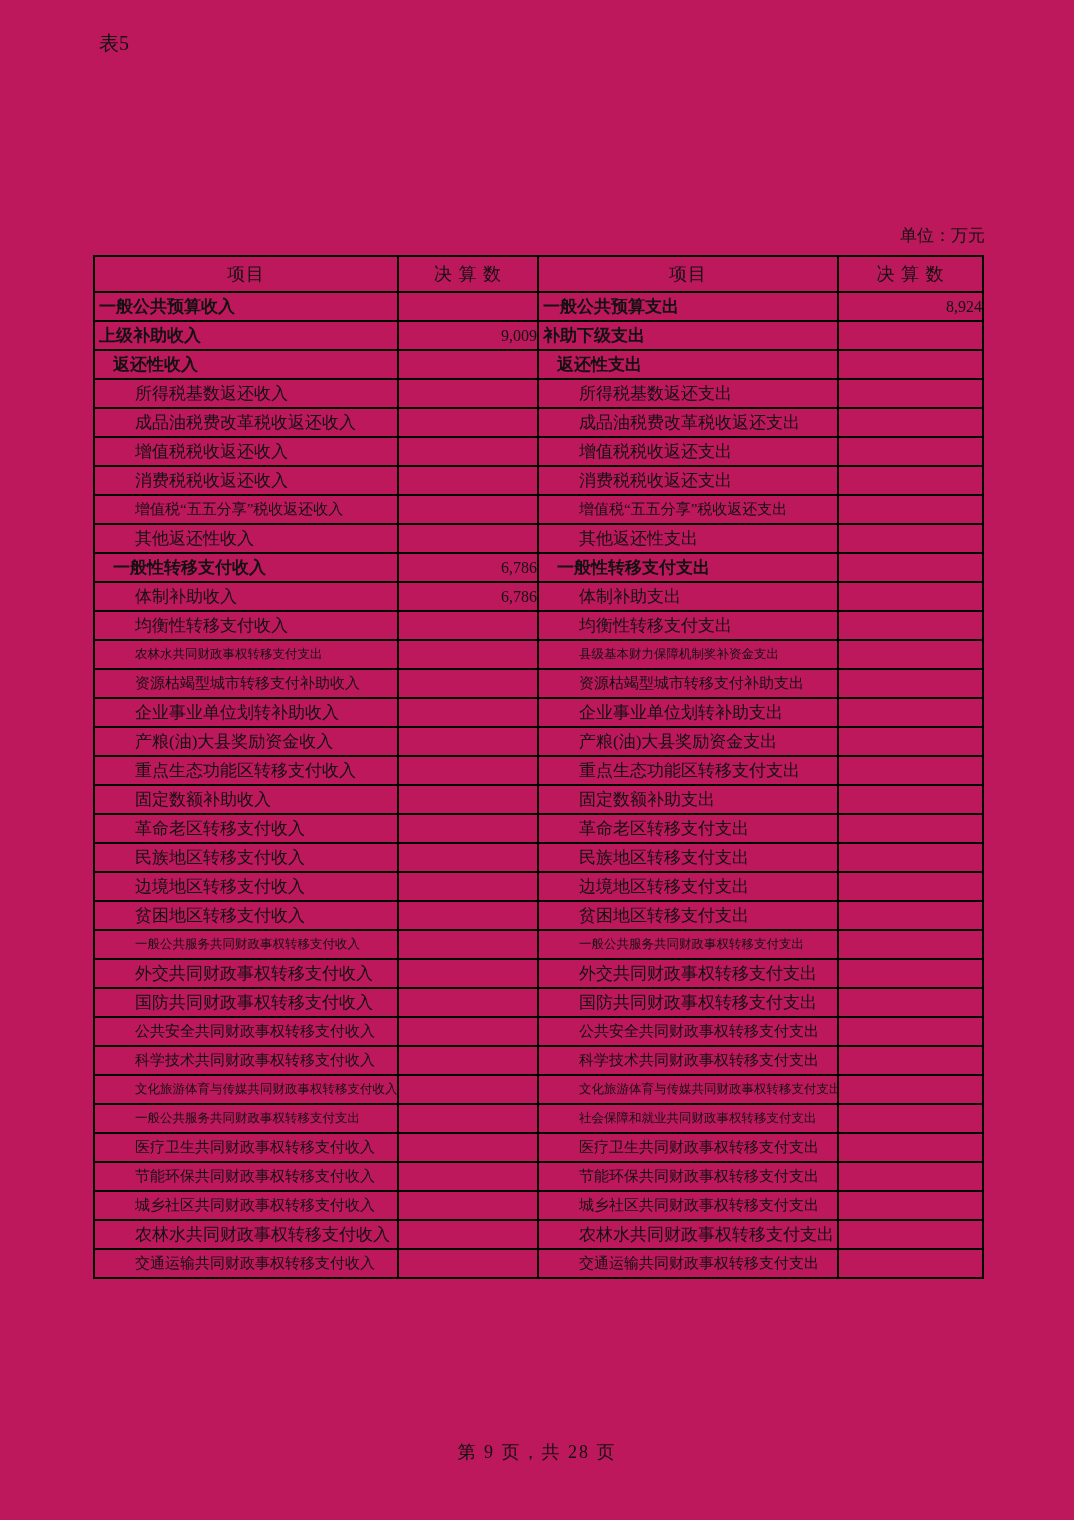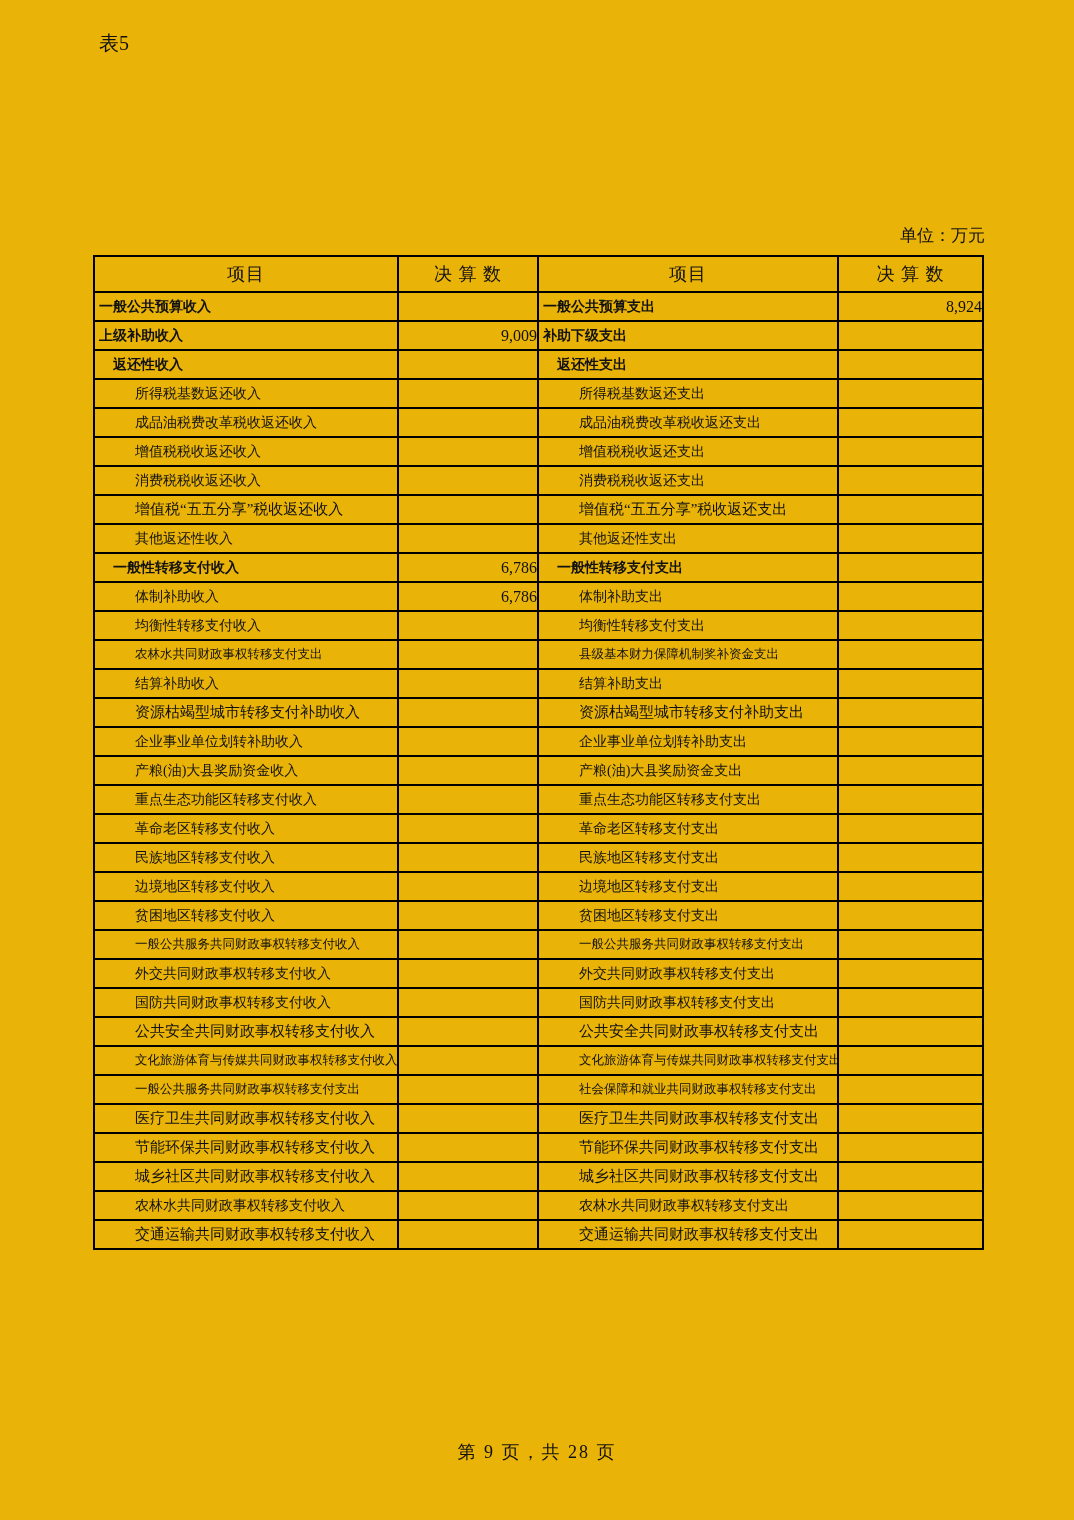--- a/index.html
+++ b/index.html
@@ -1,21 +1,21 @@
 <!DOCTYPE html>
 <html><head>
 <meta charset="utf-8">
 <style>
   html, body { margin: 0; padding: 0; background: #e8e8e8; }
   .page {
     position: relative;
     width: 1074px;
     height: 1520px;
     margin: 0 auto;
-    background: #eab308;
+    background: #be185d;
     font-family: "Liberation Serif", "DejaVu Serif", serif;
     color: #111111;
     overflow: hidden;
   }
   .table-label {
     position: absolute;
     left: 99px;
     top: 30px;
     font-size: 20px;
   }
@@ -60,21 +60,21 @@
   table.budget th {
     font-size: 18px;
     font-weight: normal;
     text-align: center;
     letter-spacing: 1px;
   }
   .item-cell { text-align: left; }
   .item-cell.indent-0 { padding-left: 4px; }
   .item-cell.indent-1 { padding-left: 18px; }
   .item-cell.indent-2 { padding-left: 40px; }
-  .item-cell.size-normal { font-size: 14px; border-radius: 11px; }
+  .item-cell.size-normal { font-size: 17px; border-radius: 11px; }
   .item-cell.size-medium { font-size: 15px; }
   .item-cell.size-small  { font-size: 12.5px; }
   .item-cell.bold { font-weight: bold; }
   .value-cell {
     text-align: right;
     padding-right: 3px;
     font-size: 16px;
     font-weight: normal;
   }
   .page-footer {
@@ -197,26 +197,20 @@
       <td class="value-cell"><span class="value-text"></span></td>
     </tr>
 
     <tr>
       <td class="item-cell indent-2 size-small"><span class="item-text">农林水共同财政事权转移支付支出</span></td>
       <td class="value-cell"><span class="value-text"></span></td>
       <td class="item-cell indent-2 size-small"><span class="item-text">县级基本财力保障机制奖补资金支出</span></td>
       <td class="value-cell"><span class="value-text"></span></td>
     </tr>
 
-    <tr>
-      <td class="item-cell indent-2 size-normal"><span class="item-text">结算补助收入</span></td>
-      <td class="value-cell"><span class="value-text"></span></td>
-      <td class="item-cell indent-2 size-normal"><span class="item-text">结算补助支出</span></td>
-      <td class="value-cell"><span class="value-text"></span></td>
-    </tr>
 
     <tr>
       <td class="item-cell indent-2 size-medium"><span class="item-text">资源枯竭型城市转移支付补助收入</span></td>
       <td class="value-cell"><span class="value-text"></span></td>
       <td class="item-cell indent-2 size-medium"><span class="item-text">资源枯竭型城市转移支付补助支出</span></td>
       <td class="value-cell"><span class="value-text"></span></td>
     </tr>
 
     <tr>
       <td class="item-cell indent-2 size-normal"><span class="item-text">企业事业单位划转补助收入</span></td>
@@ -232,20 +226,26 @@
       <td class="value-cell"><span class="value-text"></span></td>
     </tr>
 
     <tr>
       <td class="item-cell indent-2 size-normal"><span class="item-text">重点生态功能区转移支付收入</span></td>
       <td class="value-cell"><span class="value-text"></span></td>
       <td class="item-cell indent-2 size-normal"><span class="item-text">重点生态功能区转移支付支出</span></td>
       <td class="value-cell"><span class="value-text"></span></td>
     </tr>
 
+    <tr>
+      <td class="item-cell indent-2 size-normal"><span class="item-text">固定数额补助收入</span></td>
+      <td class="value-cell"><span class="value-text"></span></td>
+      <td class="item-cell indent-2 size-normal"><span class="item-text">固定数额补助支出</span></td>
+      <td class="value-cell"><span class="value-text"></span></td>
+    </tr>
 
     <tr>
       <td class="item-cell indent-2 size-normal"><span class="item-text">革命老区转移支付收入</span></td>
       <td class="value-cell"><span class="value-text"></span></td>
       <td class="item-cell indent-2 size-normal"><span class="item-text">革命老区转移支付支出</span></td>
       <td class="value-cell"><span class="value-text"></span></td>
     </tr>
 
     <tr>
       <td class="item-cell indent-2 size-normal"><span class="item-text">民族地区转移支付收入</span></td>
@@ -290,20 +290,26 @@
     </tr>
 
     <tr>
       <td class="item-cell indent-2 size-medium"><span class="item-text">公共安全共同财政事权转移支付收入</span></td>
       <td class="value-cell"><span class="value-text"></span></td>
       <td class="item-cell indent-2 size-medium"><span class="item-text">公共安全共同财政事权转移支付支出</span></td>
       <td class="value-cell"><span class="value-text"></span></td>
     </tr>
 
 
+    <tr>
+      <td class="item-cell indent-2 size-medium"><span class="item-text">科学技术共同财政事权转移支付收入</span></td>
+      <td class="value-cell"><span class="value-text"></span></td>
+      <td class="item-cell indent-2 size-medium"><span class="item-text">科学技术共同财政事权转移支付支出</span></td>
+      <td class="value-cell"><span class="value-text"></span></td>
+    </tr>
 
     <tr>
       <td class="item-cell indent-2 size-small"><span class="item-text">文化旅游体育与传媒共同财政事权转移支付收入</span></td>
       <td class="value-cell"><span class="value-text"></span></td>
       <td class="item-cell indent-2 size-small"><span class="item-text">文化旅游体育与传媒共同财政事权转移支付支出</span></td>
       <td class="value-cell"><span class="value-text"></span></td>
     </tr>
 
     <tr>
       <td class="item-cell indent-2 size-small"><span class="item-text">一般公共服务共同财政事权转移支付支出</span></td>

